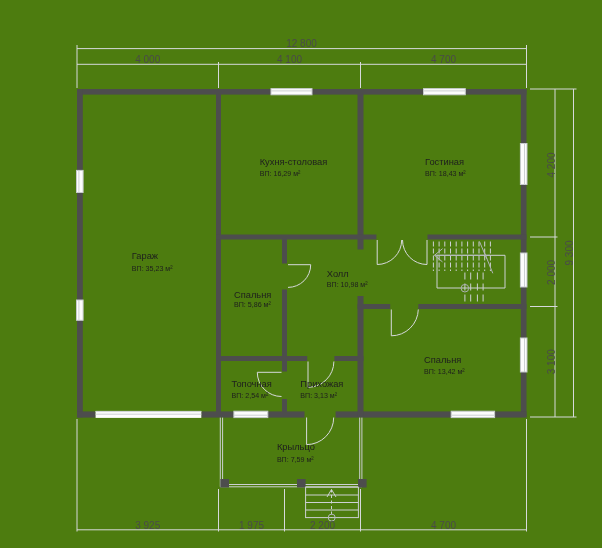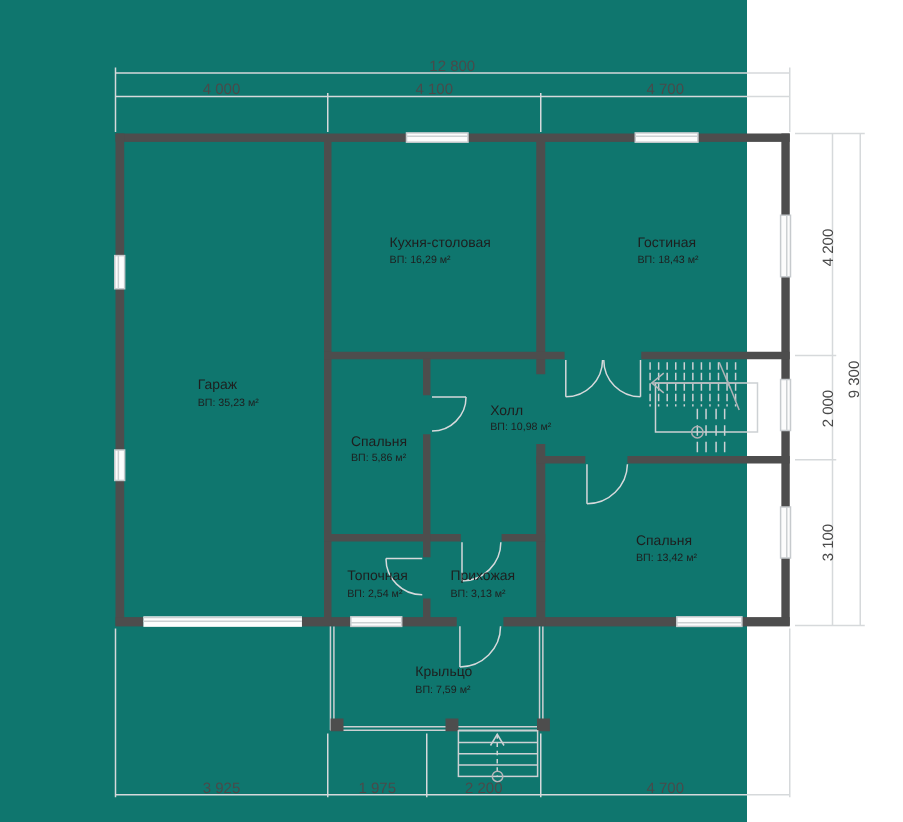--- a/index.html
+++ b/index.html
@@ -1,16 +1,16 @@
 <!DOCTYPE html>
 <html><head>
 <meta charset="utf-8">
 <style>
   html,body{margin:0;padding:0;background:#ffffff;}
-  #page{width:498px;height:548px;position:relative;background:#0f766e;font-family:"Liberation Sans",sans-serif;text-align:right;}
+  #page{width:602px;height:548px;position:relative;background:#4d7c0f;font-family:"Liberation Sans",sans-serif;text-align:right;}
   svg{position:absolute;left:0;top:0;}
   text{font-family:"Liberation Sans",sans-serif;fill:#222;}
   .rn{font-size:9.3px;fill:#1e1e1e;}
   .ra{font-size:7.1px;fill:#1e1e1e;}
   .dm{font-size:10px;fill:#4a4a4a;}
 </style>
 </head>
 <body>
 <div id="page">
 <svg width="602" height="548" viewBox="0 0 602 548">

